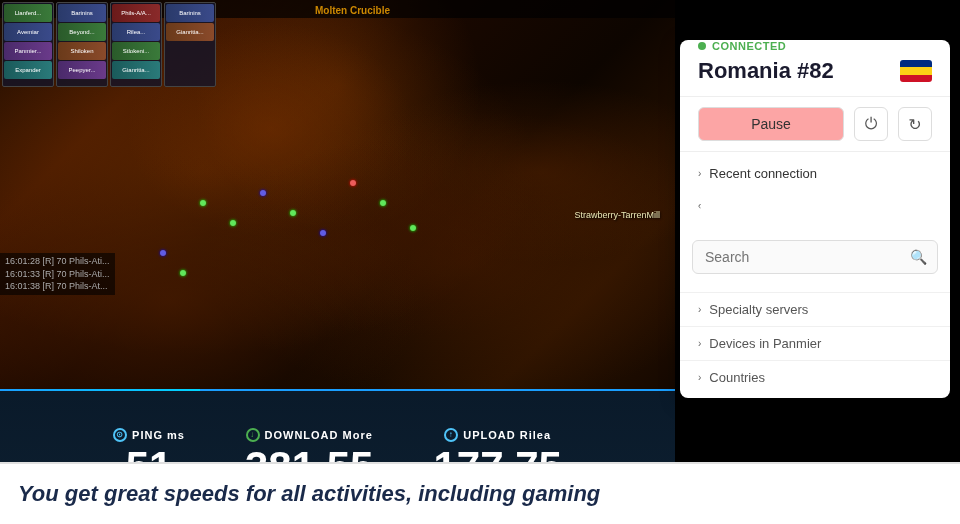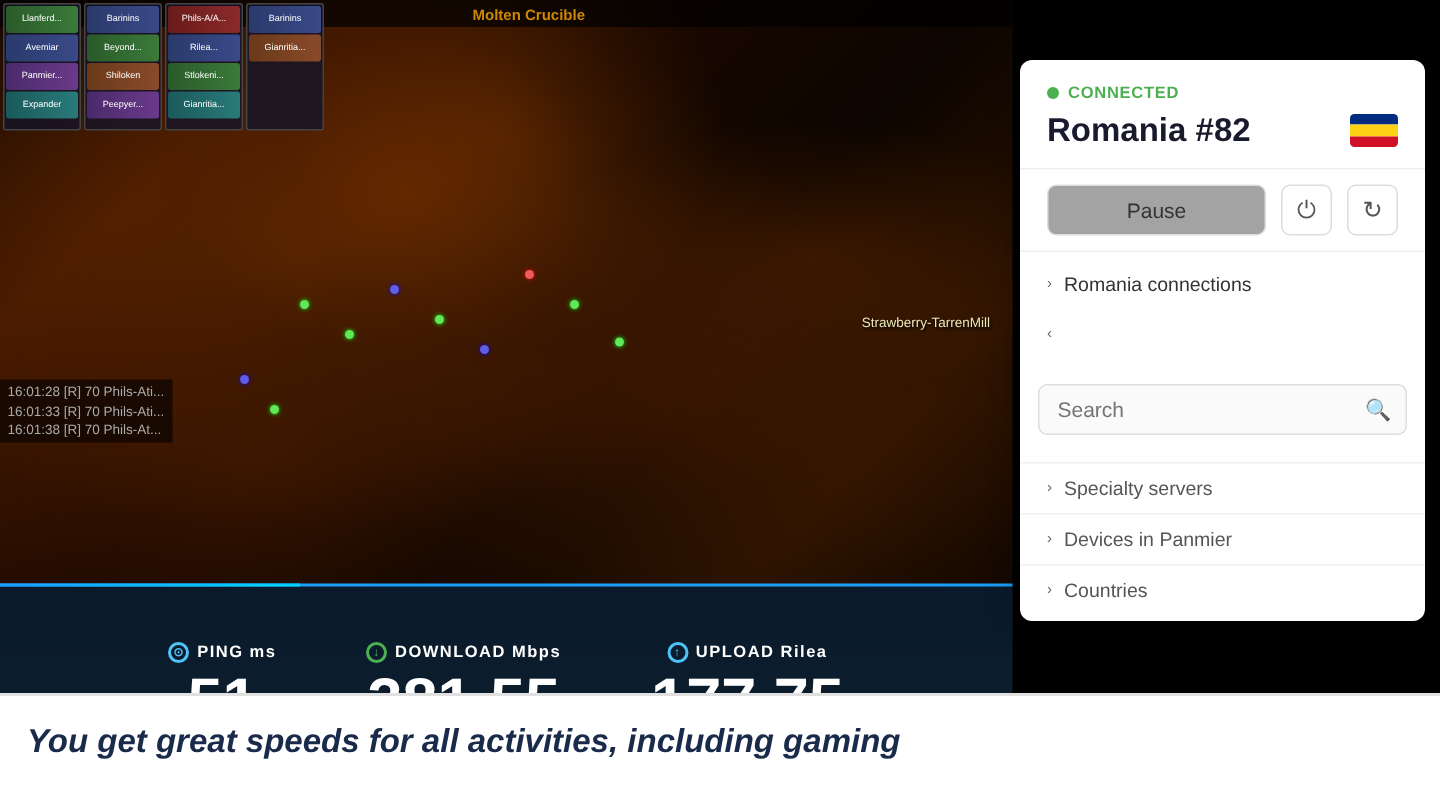--- a/index.html
+++ b/index.html
@@ -169,21 +169,21 @@
       top: 40px;
       right: 10px;
       width: 270px;
       background: #fff;
       border-radius: 8px;
       box-shadow: 0 4px 20px rgba(0,0,0,0.4);
       overflow: hidden;
     }
 
     .vpn-header {
-      padding: 16px 18px 12px;
+      padding: 0 18px 12px;
       border-bottom: 1px solid #eee;
     }
 
     .connected-badge {
       display: flex;
       align-items: center;
       gap: 6px;
       margin-bottom: 6px;
     }
 
@@ -230,21 +230,21 @@
       padding: 10px 18px;
       display: flex;
       align-items: center;
       gap: 10px;
       border-bottom: 1px solid #eee;
     }
 
     .pause-btn {
       flex: 1;
       padding: 8px;
-      background: #a3a3a3;
+      background: #fca5a5;
       border: 1px solid #ddd;
       border-radius: 6px;
       font-size: 14px;
       font-weight: 500;
       color: #333;
       cursor: pointer;
       text-align: center;
     }
 
     .control-icon-btn {
@@ -441,21 +441,21 @@
   <div class="speed-metric">
     <div class="speed-label">
       <div class="speed-icon ping">⊙</div>
       <span>PING ms</span>
     </div>
     <div class="speed-value">51</div>
   </div>
   <div class="speed-metric">
     <div class="speed-label">
       <div class="speed-icon download">↓</div>
-      <span>DOWNLOAD Mbps</span>
+      <span>DOWNLOAD More</span>
     </div>
     <div class="speed-value">381.55</div>
   </div>
   <div class="speed-metric">
     <div class="speed-label">
       <div class="speed-icon upload">↑</div>
       <span>UPLOAD Rilea</span>
     </div>
     <div class="speed-value">177.75</div>
   </div>
@@ -481,21 +481,21 @@
 
   <div class="vpn-controls">
     <div class="pause-btn">Pause</div>
     <div class="control-icon-btn">⏻</div>
     <div class="control-icon-btn">↻</div>
   </div>
 
   <div class="vpn-menu">
     <div class="vpn-menu-item">
       <span class="chevron">›</span>
-      <span>Romania connections</span>
+      <span>Recent connection</span>
     </div>
     <div class="vpn-menu-item">
       <span class="chevron up">›</span>
     </div>
 
     <div class="search-container">
       <input class="search-input" type="text" placeholder="Search" style="">
       <div class="search-icon-container">🔍</div>
     </div>
 

